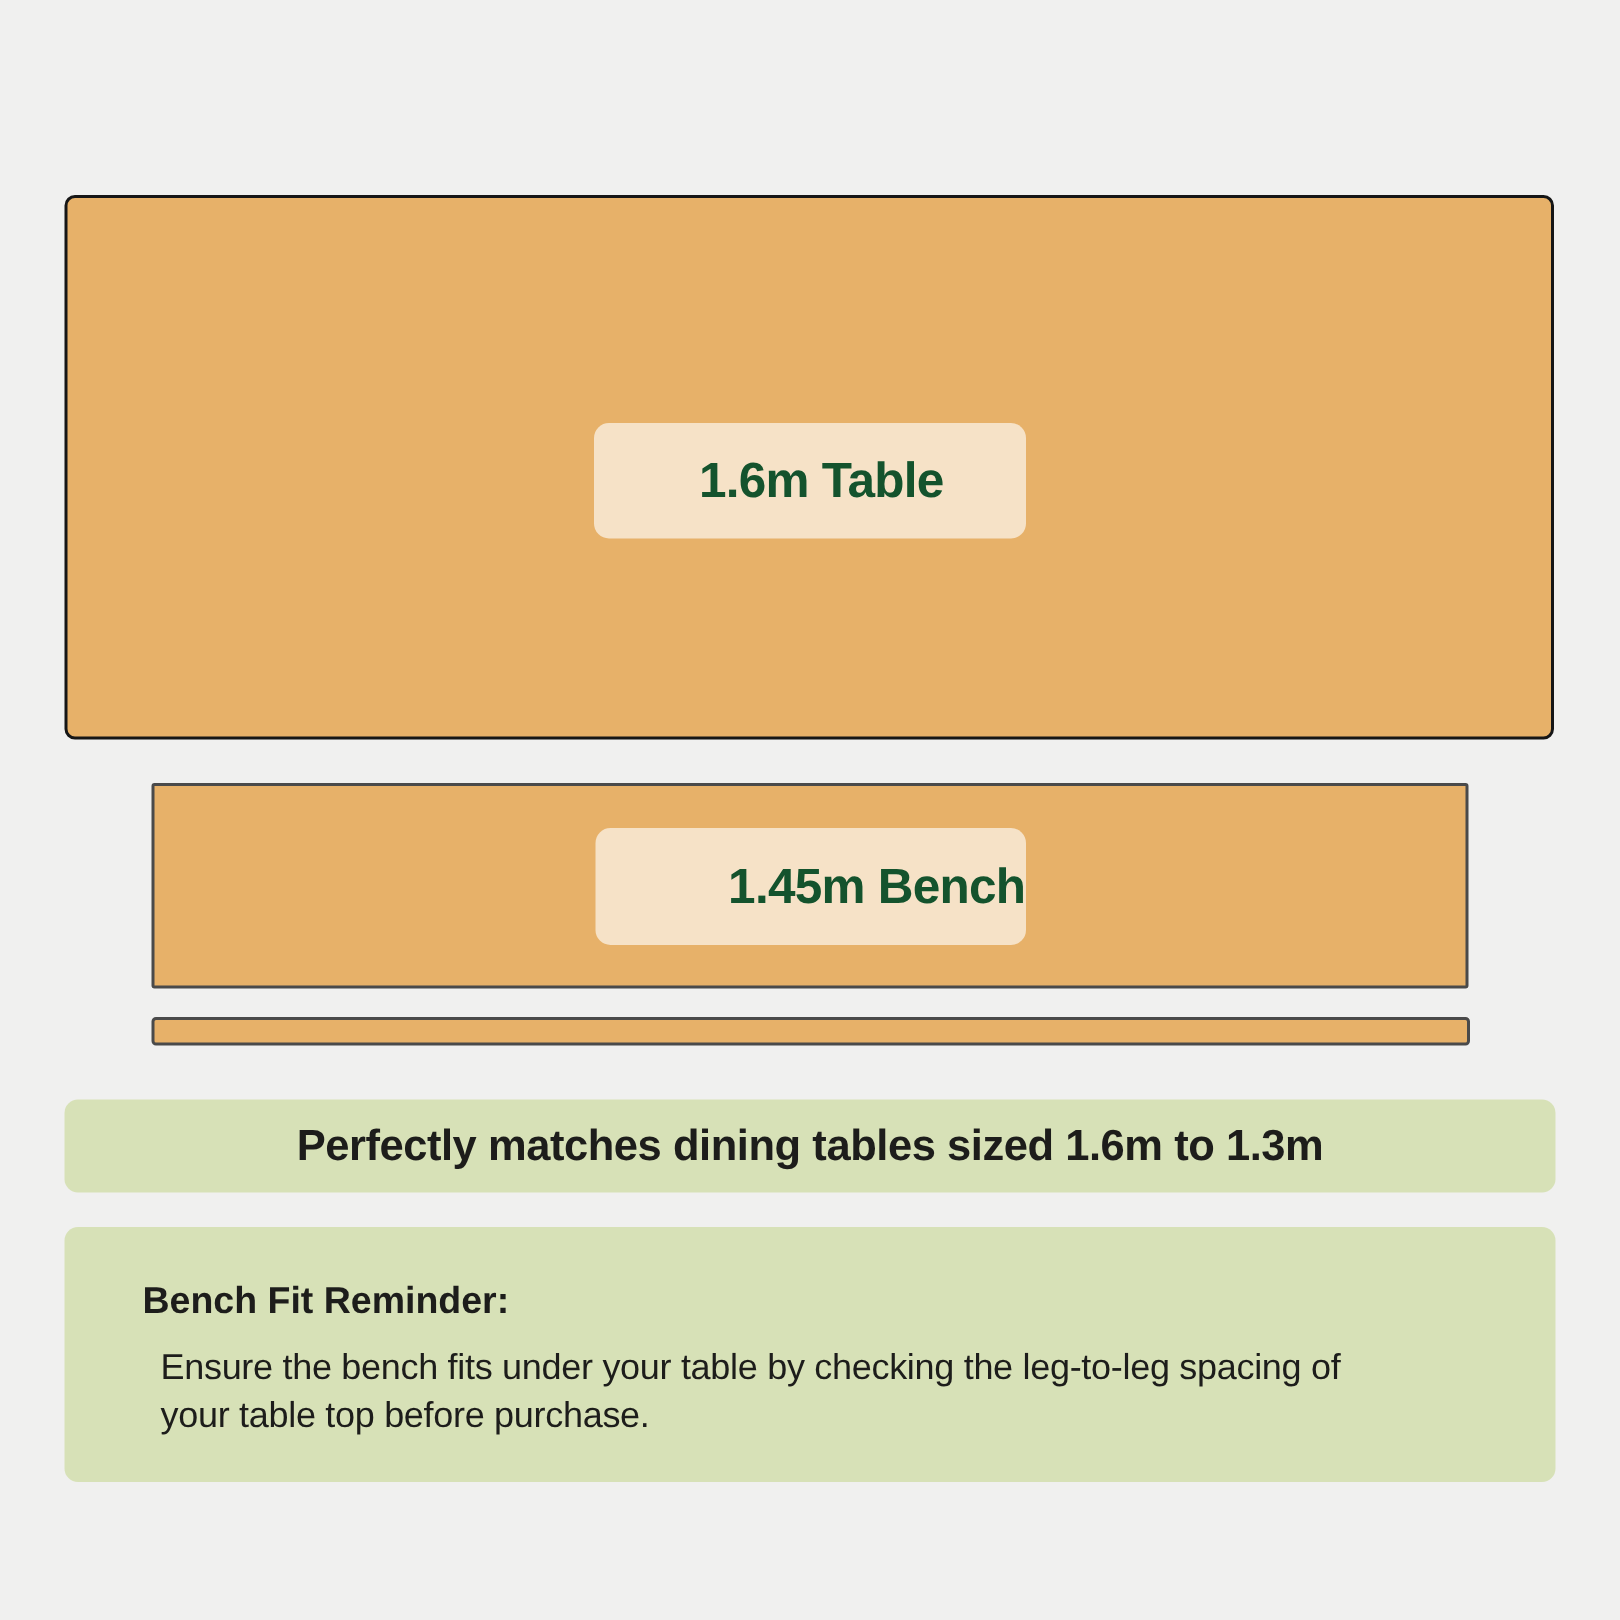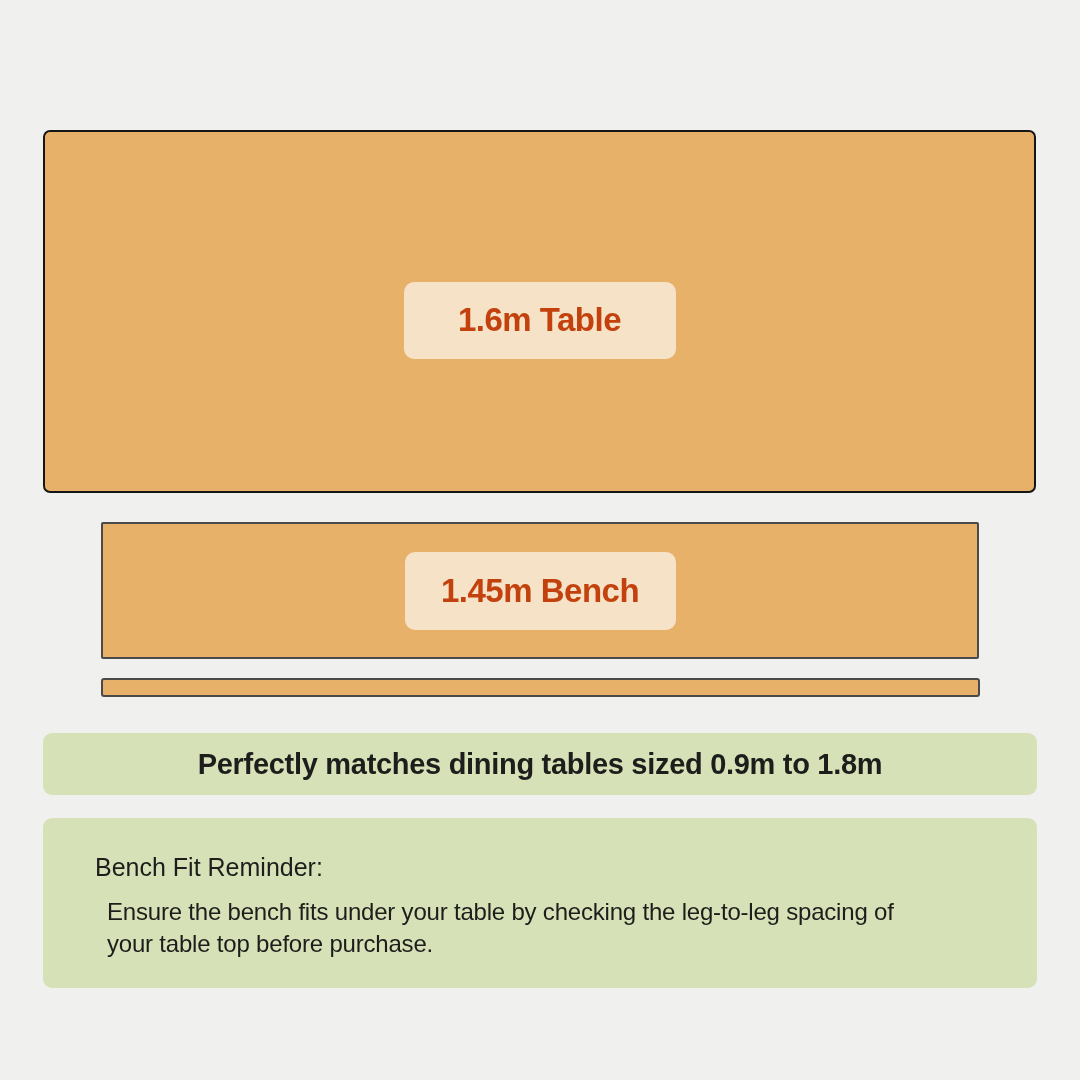--- a/index.html
+++ b/index.html
@@ -59,30 +59,32 @@
   
   .size-label {
     background: #f6e2c7;
     border-radius: 10px;
     display: flex;
     align-items: center;
     justify-content: center;
     font-weight: bold;
     font-size: 33px;
     letter-spacing: -0.5px;
-    color: #c2410c;
+    color: #14532d;
+    padding-left: 16px;
   }
   .size-label.table-tag {
     width: 272px;
     height: 77px;
     margin-top: 17px; 
   }
   .size-label.bench-tag {
     width: 271px;
     height: 78px;
+    justify-content: flex-end;
   }
   
   .match-banner {
     position: absolute;
     left: 43px;
     top: 733px;
     width: 994px;
     height: 62px;
     background: #d7e1b7;
     border-radius: 9px;
@@ -98,21 +100,21 @@
     left: 43px;
     top: 818px;
     width: 994px;
     height: 170px;
     background: #d7e1b7;
     border-radius: 9px;
     box-sizing: border-box;
     padding: 33px 40px 0 52px;
   }
   .reminder-heading {
-    font-weight: normal;
+    font-weight: bold;
     font-size: 25px;
     line-height: 1.3;
     margin: 0 0 3px 0;
   }
   .reminder-body {
     font-size: 24px;
     line-height: 1.35;
     letter-spacing: -0.2px;
     white-space: pre-line;
     margin: 12px;
@@ -131,21 +133,21 @@
 
   <div class="bench">
     <div class="size-label bench-tag">
       <span>1.45m Bench</span>
     </div>
   </div>
 
   <div class="side-rail"></div>
 
   <div class="match-banner">
-    <span>Perfectly matches dining tables sized 0.9m to 1.8m</span>
+    <span>Perfectly matches dining tables sized 1.6m to 1.3m</span>
   </div>
 
   <div class="reminder-card">
     <p class="reminder-heading">Bench Fit Reminder:</p>
     <p class="reminder-body">Ensure the bench fits under your table by checking the leg-to-leg spacing of
 your table top before purchase.</p>
   </div>
 
 </div>
 

